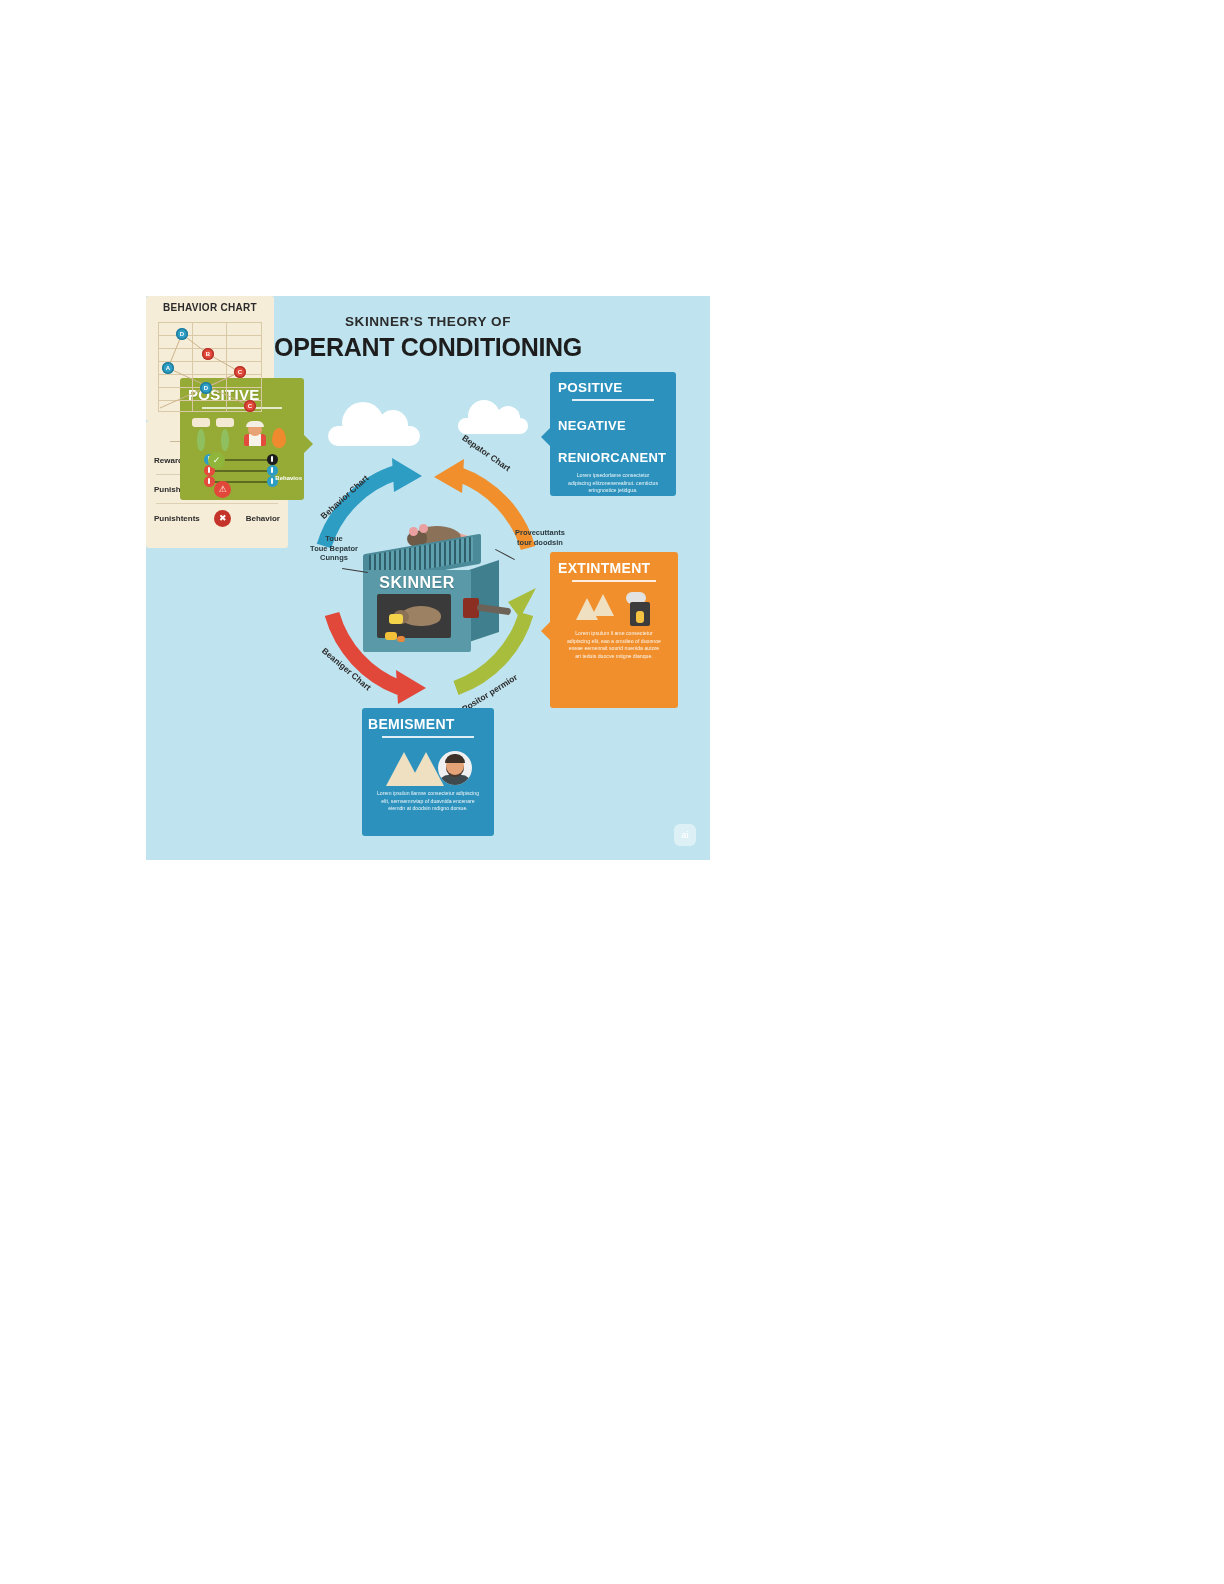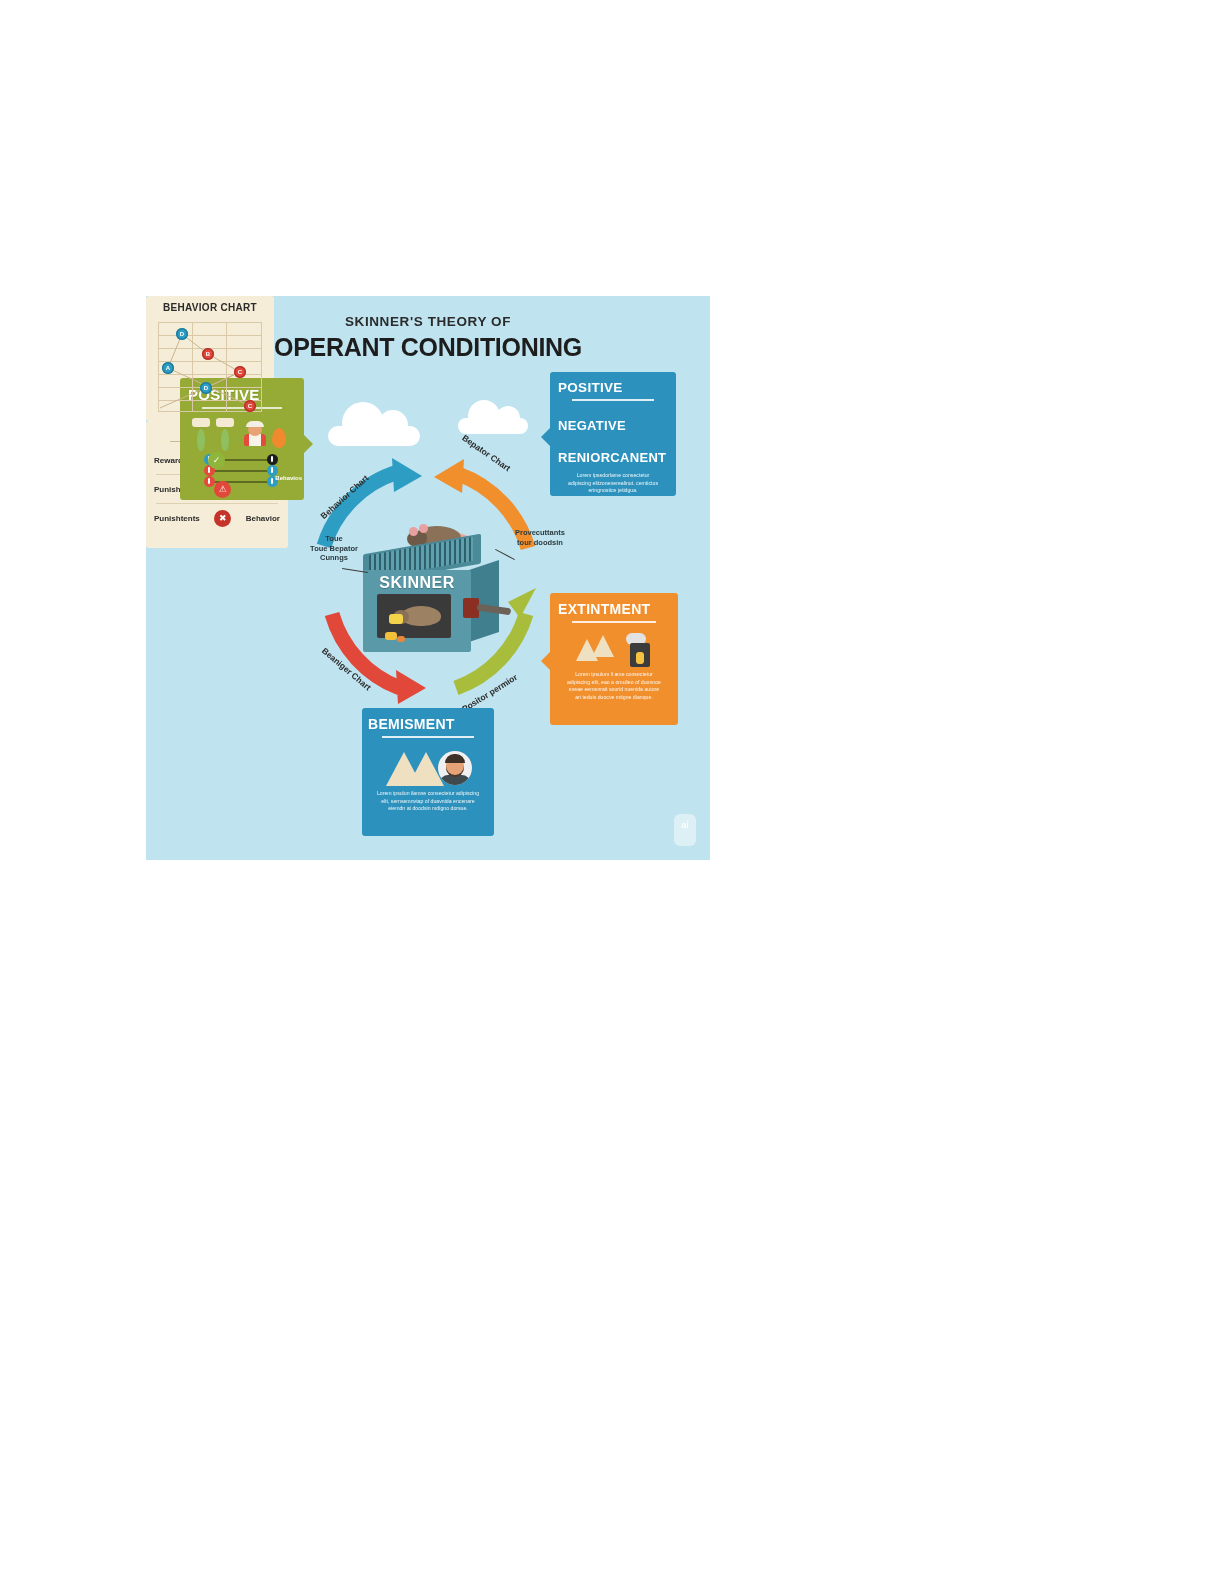--- a/index.html
+++ b/index.html
@@ -102,22 +102,22 @@
   #card-red {
     left:24px; top:262px; width:128px; height:120px;
     background:#e2483a; border-radius:3px;
   }
   #card-red .t1 { font-size:13.5px; }
   #card-red .t2 { font-size:12.5px; line-height:14px; margin-top:3px; }
   #card-red .notch-r { border-left:10px solid #e2483a; }
 
   
   #card-orange {
-    left:404px; top:256px; width:128px; height:132px;
-    background:#f08f2b; border-radius:3px;margin-top:41px;
+    left:404px; top:256px; width:128px; height:156px;
+    background:#f08f2b; border-radius:3px;
   }
   #card-orange .title { font-size:14px; }
   #card-orange .notch-l { border-right:10px solid #f08f2b; }
   .o-icons { position:absolute; left:24px; top:38px; width:82px; height:36px;}
   .mountain { position:absolute; width:0;height:0;border-left:11px solid transparent;border-right:11px solid transparent;border-bottom:22px solid #efe0c2;}
   .cloudsm { position:absolute; width:20px;height:12px;background:#e2e2e2;border-radius:10px;}
   .fireplace { position:absolute; width:20px;height:24px;background:#3c3c3c;border-radius:2px;}
   .fireplace:after{content:"";position:absolute;left:6px;top:9px;width:8px;height:12px;background:#f5c242;border-radius:3px;}
 
   
@@ -191,21 +191,21 @@
   #card-legend .crule { height:1px; background:#c9b997; margin:3px 16px 4px; }
   .lrow { display:flex; align-items:center; justify-content:space-between; height:28px; }
   .lrow span.lt { font-size:8px; font-weight:bold; color:#2b2b2b; }
   .lbadge { width:17px;height:17px;border-radius:50%; position:relative; }
   .lbadge.green { background:#8fb63a; }
   .lbadge.red { background:#e2483a; }
   .lbadge.dred { background:#c4342a; }
   .lbadge i { position:absolute; left:50%; top:50%; transform:translate(-50%,-50%); color:#fff; font-size:9px; font-style:normal;}
 
   .watermark {
-    position:absolute; right:14px; bottom:14px; width:22px;height:32px;
+    position:absolute; right:14px; bottom:14px; width:22px;height:22px;
     border-radius:6px; background:rgba(255,255,255,.45);
     color:rgba(255,255,255,.9); font-size:9px; text-align:center; line-height:22px; font-weight:bold;
   }
 </style>
 </head>
 <body>
 
 <div id="page">
   <div id="canvas">
 

